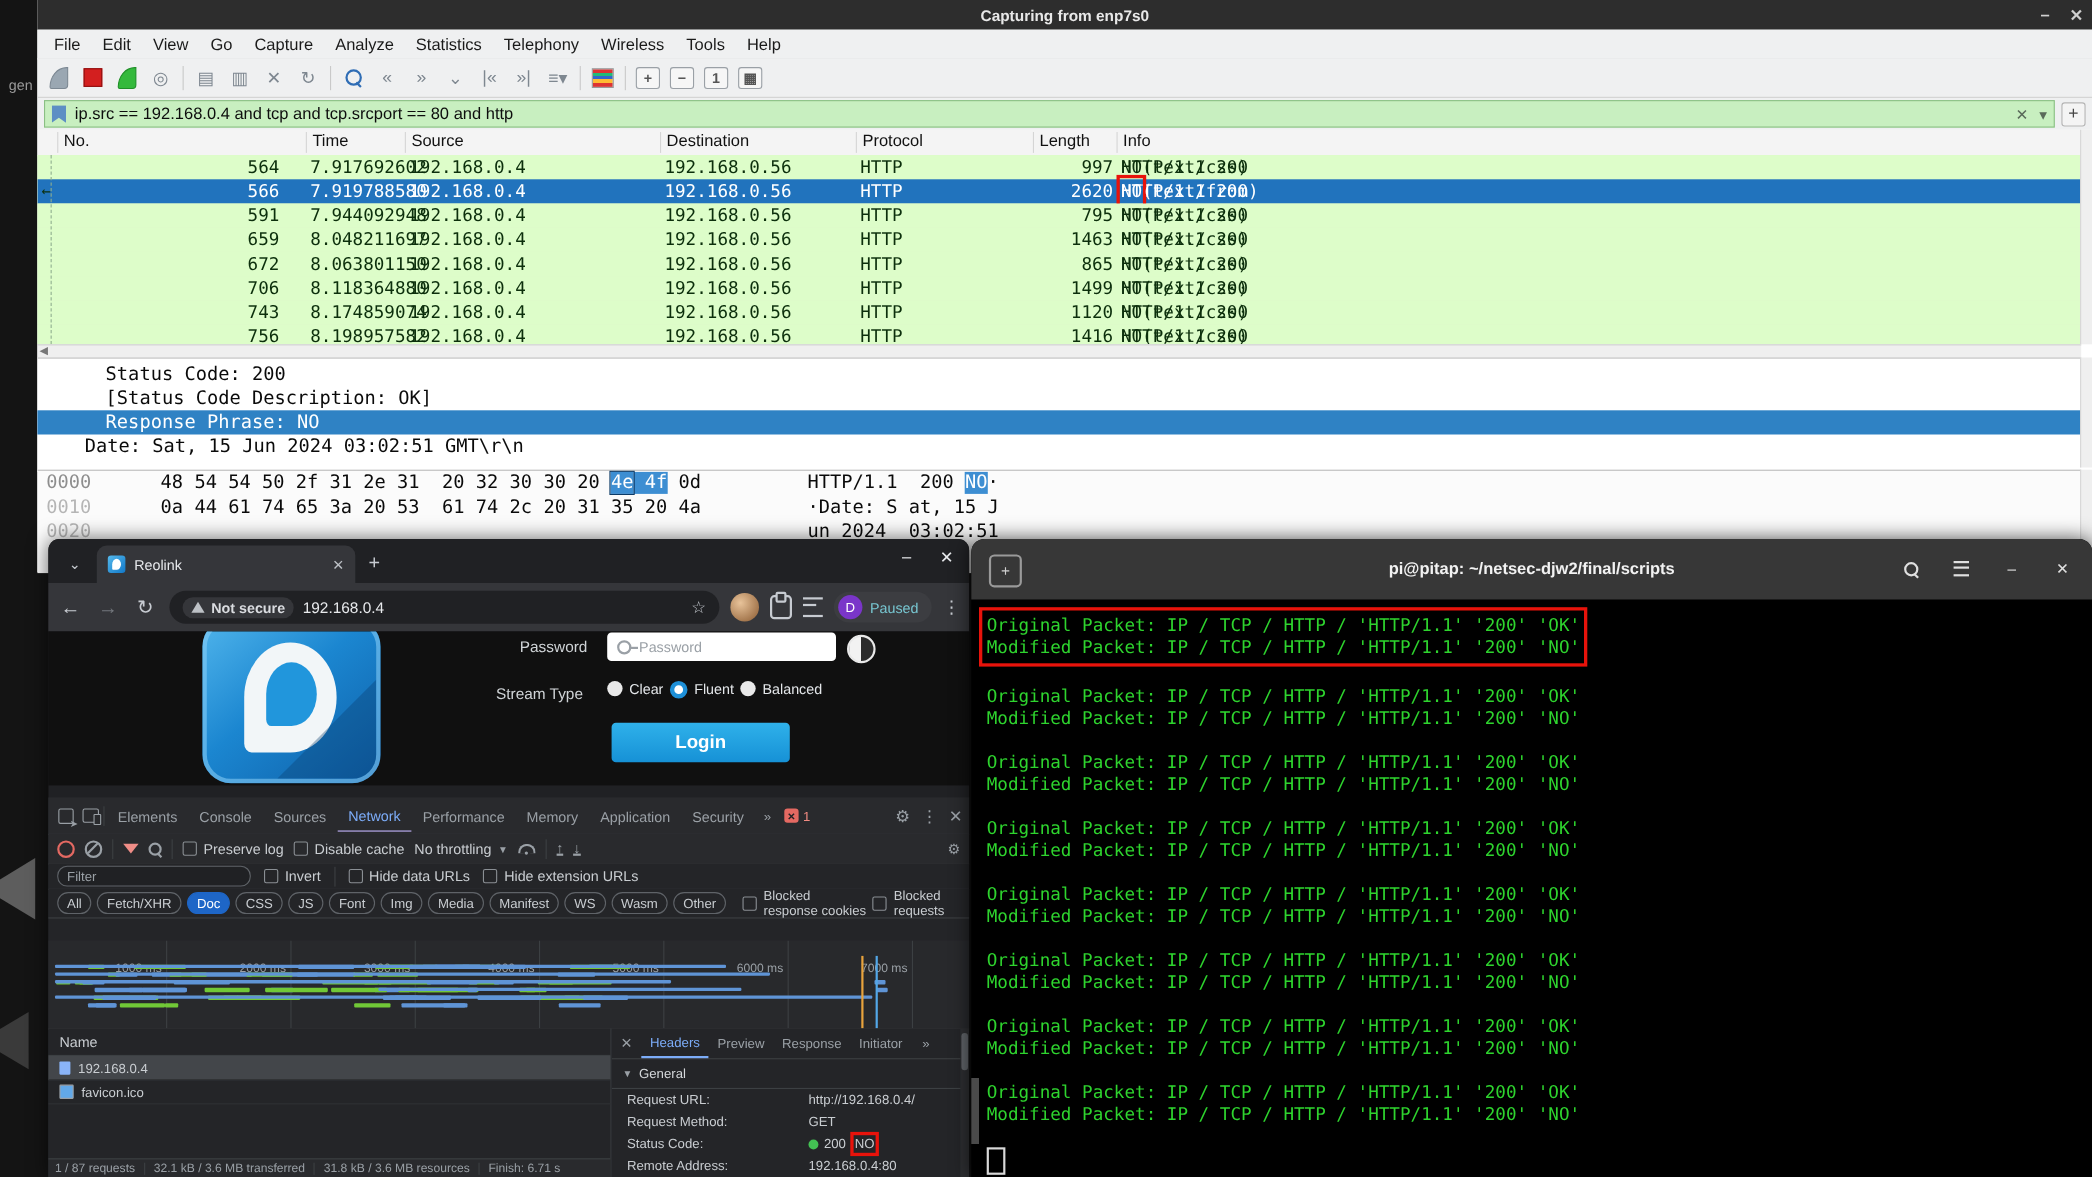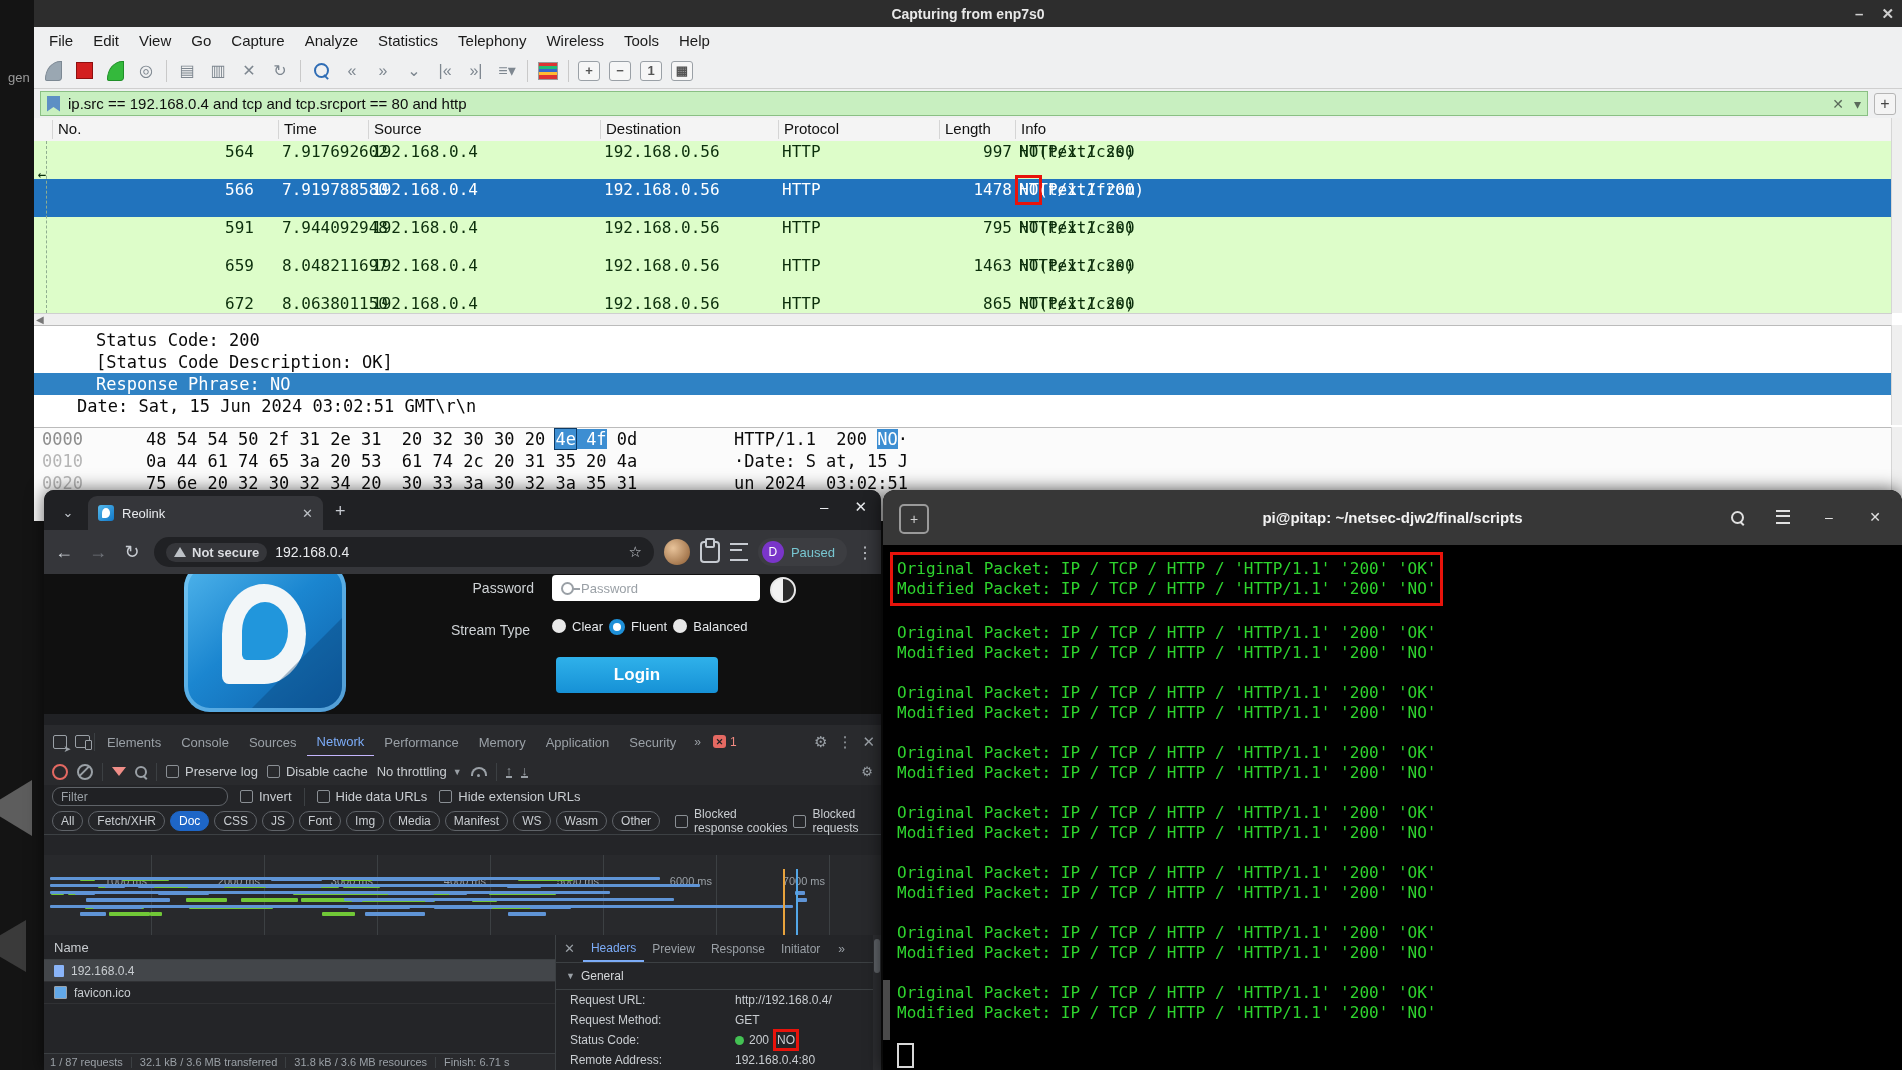--- a/index.html
+++ b/index.html
@@ -38,21 +38,21 @@
   #ws-filterbar{position:absolute;left:0;top:89px;right:0;height:29px;background:#eff0f1;display:flex;align-items:center;padding:0 6px;gap:6px;}
   #ws-filter-field{flex:1;height:23px;background:#c8efc0;border:1px solid #8abf84;display:flex;align-items:center;gap:8px;padding:0 6px;}
   .bookmark-ico{width:13px;height:16px;background:#5d8fc4;clip-path:polygon(0 0,100% 0,100% 100%,50% 72%,0 100%);}
   #ws-filter-text{font-size:15px;color:#0d0d0d;flex:1;}
   .filt-right{display:flex;align-items:center;gap:10px;color:#5a6a5a;font-size:14px;}
   #ws-filter-plus{width:20px;height:20px;border:1px solid #b5b5b5;border-radius:3px;display:flex;align-items:center;justify-content:center;color:#444;background:#f4f4f4;}
 
   #ws-pkt-header{position:absolute;left:0;top:118px;right:0;height:23px;background:#f4f4f4;border-bottom:1px solid #c9c9c9;font-size:15px;color:#111;}
   #ws-pkt-header .col{position:absolute;top:2px;border-left:1px solid #d5d5d5;padding-left:5px;height:19px;}
   #ws-pkt-rows{position:absolute;left:0;top:141px;right:10px;height:172px;overflow:hidden;background:#dcf5c9;}
-  .pkt-row{position:relative;height:38px;background:#ddfdc9;color:#0c2f0c;font-size:16px;white-space:pre;}
+  .pkt-row{position:relative;height:22px;background:#ddfdc9;color:#0c2f0c;font-size:16px;white-space:pre;}
   .pkt-row.selected{background:#2173bd;color:#ffffff;}
   .pkt-row span{position:absolute;top:0;line-height:22px;}
   .p-no{left:20px;width:200px;text-align:right;}
   .p-time{left:248px;}
   .p-src{left:338px;}
   .p-dst{left:570px;}
   .p-proto{left:748px;}
   .p-len{left:850px;width:128px;text-align:right;}
   .p-info{left:985px;}
   .no-box{outline:3px solid #e8130b;outline-offset:1px;}
@@ -294,21 +294,21 @@
         <span class="col" style="left: 18px;">No.</span>
         <span class="col" style="left: 244px;">Time</span>
         <span class="col" style="left: 334px;">Source</span>
         <span class="col" style="left: 566px;">Destination</span>
         <span class="col" style="left: 744px;">Protocol</span>
         <span class="col" style="left: 905px;">Length</span>
         <span class="col" style="left: 981px;">Info</span>
       </div>
     <div id="ws-pkt-rows" class="mono">
         <div class="pkt-row"><span class="p-no">564</span><span class="p-time">7.917692602</span><span class="p-src">192.168.0.4</span><span class="p-dst">192.168.0.56</span><span class="p-proto">HTTP</span><span class="p-len">997</span><span class="p-info"><span>HTTP/1.1 200 </span><span>NO</span><span>  (text/css)</span></span></div>
-        <div class="pkt-row selected"><span class="p-no">566</span><span class="p-time">7.919788580</span><span class="p-src">192.168.0.4</span><span class="p-dst">192.168.0.56</span><span class="p-proto">HTTP</span><span class="p-len">1478</span><span class="p-info"><span>HTTP/1.1 200 </span><span class="no-box">NO</span><span>  (text/from)</span></span></div>
+        <div class="pkt-row selected"><span class="p-no">566</span><span class="p-time">7.919788580</span><span class="p-src">192.168.0.4</span><span class="p-dst">192.168.0.56</span><span class="p-proto">HTTP</span><span class="p-len">2620</span><span class="p-info"><span>HTTP/1.1 200 </span><span class="no-box">NO</span><span>  (text/from)</span></span></div>
         <div class="pkt-row"><span class="p-no">591</span><span class="p-time">7.944092948</span><span class="p-src">192.168.0.4</span><span class="p-dst">192.168.0.56</span><span class="p-proto">HTTP</span><span class="p-len">795</span><span class="p-info"><span>HTTP/1.1 200 </span><span>NO</span><span>  (text/css)</span></span></div>
         <div class="pkt-row"><span class="p-no">659</span><span class="p-time">8.048211697</span><span class="p-src">192.168.0.4</span><span class="p-dst">192.168.0.56</span><span class="p-proto">HTTP</span><span class="p-len">1463</span><span class="p-info"><span>HTTP/1.1 200 </span><span>NO</span><span>  (text/css)</span></span></div>
         <div class="pkt-row"><span class="p-no">672</span><span class="p-time">8.063801150</span><span class="p-src">192.168.0.4</span><span class="p-dst">192.168.0.56</span><span class="p-proto">HTTP</span><span class="p-len">865</span><span class="p-info"><span>HTTP/1.1 200 </span><span>NO</span><span>  (text/css)</span></span></div>
         <div class="pkt-row"><span class="p-no">706</span><span class="p-time">8.118364880</span><span class="p-src">192.168.0.4</span><span class="p-dst">192.168.0.56</span><span class="p-proto">HTTP</span><span class="p-len">1499</span><span class="p-info"><span>HTTP/1.1 200 </span><span>NO</span><span>  (text/css)</span></span></div>
         <div class="pkt-row"><span class="p-no">743</span><span class="p-time">8.174859074</span><span class="p-src">192.168.0.4</span><span class="p-dst">192.168.0.56</span><span class="p-proto">HTTP</span><span class="p-len">1120</span><span class="p-info"><span>HTTP/1.1 200 </span><span>NO</span><span>  (text/css)</span></span></div>
         <div class="pkt-row"><span class="p-no">756</span><span class="p-time">8.198957582</span><span class="p-src">192.168.0.4</span><span class="p-dst">192.168.0.56</span><span class="p-proto">HTTP</span><span class="p-len">1416</span><span class="p-info"><span>HTTP/1.1 200 </span><span>NO</span><span>  (text/css)</span></span></div>
       </div>
     <div class="pkt-gutter"></div>
     <div class="pkt-arrow mono">←</div>
     <div id="ws-hscroll">
@@ -318,21 +318,21 @@
     <div id="ws-details" class="mono">
         <div class="det-line"><span style="padding-left: 62px; display: inline-block;">Status Code: 200</span></div>
         <div class="det-line"><span style="padding-left: 62px; display: inline-block;">[Status Code Description: OK]</span></div>
         <div class="det-line selected"><span style="padding-left: 62px; display: inline-block;">Response Phrase: NO</span></div>
         <div class="det-line"><span style="padding-left: 43px; display: inline-block;">Date: Sat, 15 Jun 2024 03:02:51 GMT\r\n</span></div>
       </div>
     <div class="vscroll" style="top:325px;height:100px;"></div>
     <div id="ws-hex" class="mono">
         <div class="hex-row"><span class="hex-off">0000</span><span class="hex-bytes"><span>48 54 54 50 2f 31 2e 31  20 32 30 30 20 </span><span class="hl hl-first">4e</span><span class="hl"> 4f</span><span> 0d</span></span><span class="hex-ascii"><span>HTTP/1.1  200 </span><span class="hl">NO</span><span>·</span></span></div>
         <div class="hex-row"><span class="hex-off" style="color: rgb(181, 181, 181);">0010</span><span class="hex-bytes"><span>0a 44 61 74 65 3a 20 53  61 74 2c 20 31 35 20 4a</span><span></span></span><span class="hex-ascii"><span>·Date: S at, 15 J</span><span></span></span></div>
-        <div class="hex-row"><span class="hex-off" style="color: rgb(181, 181, 181);">0020</span><span class="hex-bytes"><span>75 6e 20 32 30 32 34 20  30 33 3a 30 32 3a 35 31</span><span></span></span><span class="hex-ascii"><span>un 2024  03:02:51</span><span></span></span></div>
+        <div class="hex-row"><span class="hex-off" style="color: rgb(181, 181, 181);">0020</span><span class="hex-ascii"><span>un 2024  03:02:51</span><span></span></span></div>
       </div>
     <div class="vscroll" style="top:427px;height:93px;"></div>
   </div>
 
   <div id="chrome">
     <div id="c-tabstrip">
       <span class="tab-search">⌄</span>
       <div id="c-tab">
         <span class="tab-fav"></span>
         <span id="c-tab-title">Reolink</span>

